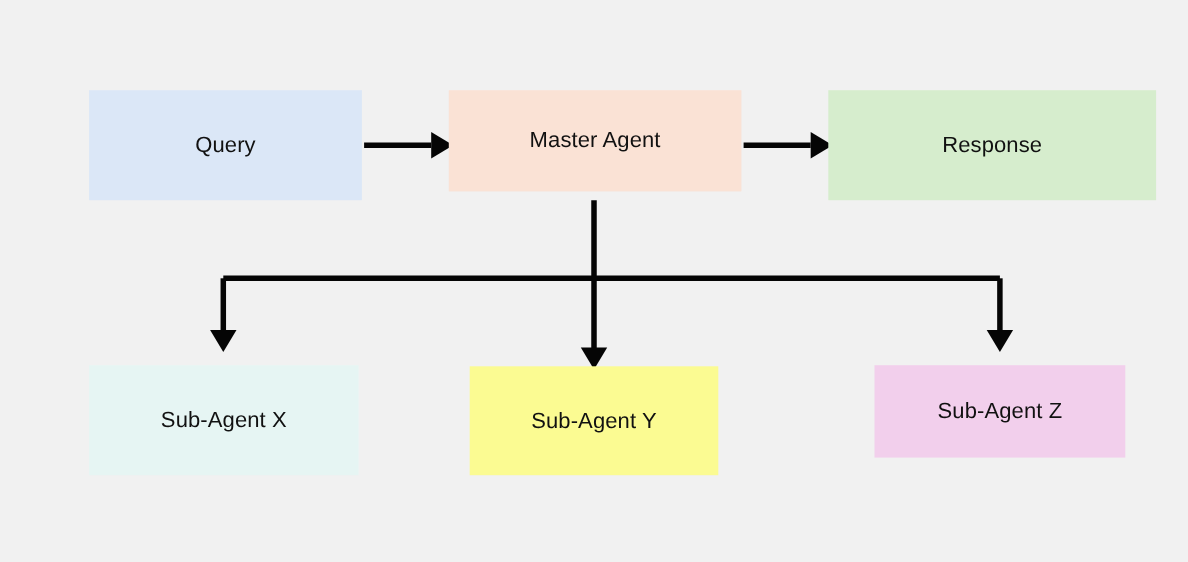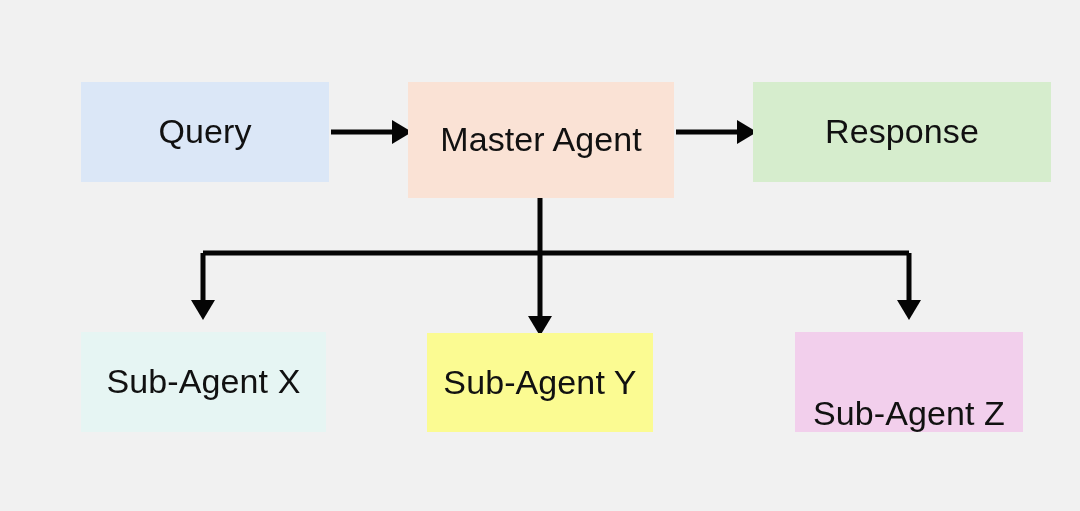--- a/index.html
+++ b/index.html
@@ -19,21 +19,21 @@
     height: 511px;
     background: #f1f1f1;
   }
   .node {
     position: absolute;
     display: flex;
     align-items: center;
     justify-content: center;
     box-sizing: border-box;
     color: #111111;
-    font-size: 34px;
+    font-size: 20px;
     font-weight: 400;
     letter-spacing: 0.1px;
     line-height: 1.1;
     white-space: nowrap;
     user-select: none;
   }
   #connectors {
     position: absolute;
     left: 0;
     top: 0;
@@ -85,33 +85,33 @@
     <g>
       <line class="conn-line" x1="909" y1="253" x2="909" y2="302" style="stroke: rgb(5, 5, 5);"></line>
       <polygon class="conn-head" points="897,300 921,300 909,320" style="fill: rgb(5, 5, 5);"></polygon>
     </g>
   </svg>
 
   <div class="node" style="left: 81px; top: 82px; width: 248px; height: 100px; background: rgb(219, 231, 247); color: rgb(17, 17, 17);">
     <span>Query</span>
   </div>
 
-  <div class="node" style="left: 408px; top: 82px; width: 266px; height: 116px; background: rgb(250, 226, 213); color: rgb(17, 17, 17);">
+  <div class="node" style="left: 408px; top: 82px; width: 266px; height: 92px; background: rgb(250, 226, 213); color: rgb(17, 17, 17);">
     <span>Master Agent</span>
   </div>
 
   <div class="node" style="left: 753px; top: 82px; width: 298px; height: 100px; background: rgb(214, 237, 205); color: rgb(17, 17, 17);">
     <span>Response</span>
   </div>
 
   <div class="node" style="left: 427px; top: 333px; width: 226px; height: 99px; background: rgb(251, 251, 146); color: rgb(17, 17, 17);">
     <span>Sub-Agent Y</span>
   </div>
 
   <div class="node" style="left: 81px; top: 332px; width: 245px; height: 100px; background: rgb(230, 245, 243); color: rgb(17, 17, 17);">
     <span>Sub-Agent X</span>
   </div>
 
-  <div class="node" style="left: 795px; top: 332px; width: 228px; height: 100px; background: rgb(242, 207, 236); color: rgb(17, 17, 17); align-items: flex-end;">
+  <div class="node" style="left: 795px; top: 332px; width: 228px; height: 84px; background: rgb(242, 207, 236); color: rgb(17, 17, 17);">
     <span>Sub-Agent Z</span>
   </div>
 
 </div>
 
 </body></html>

